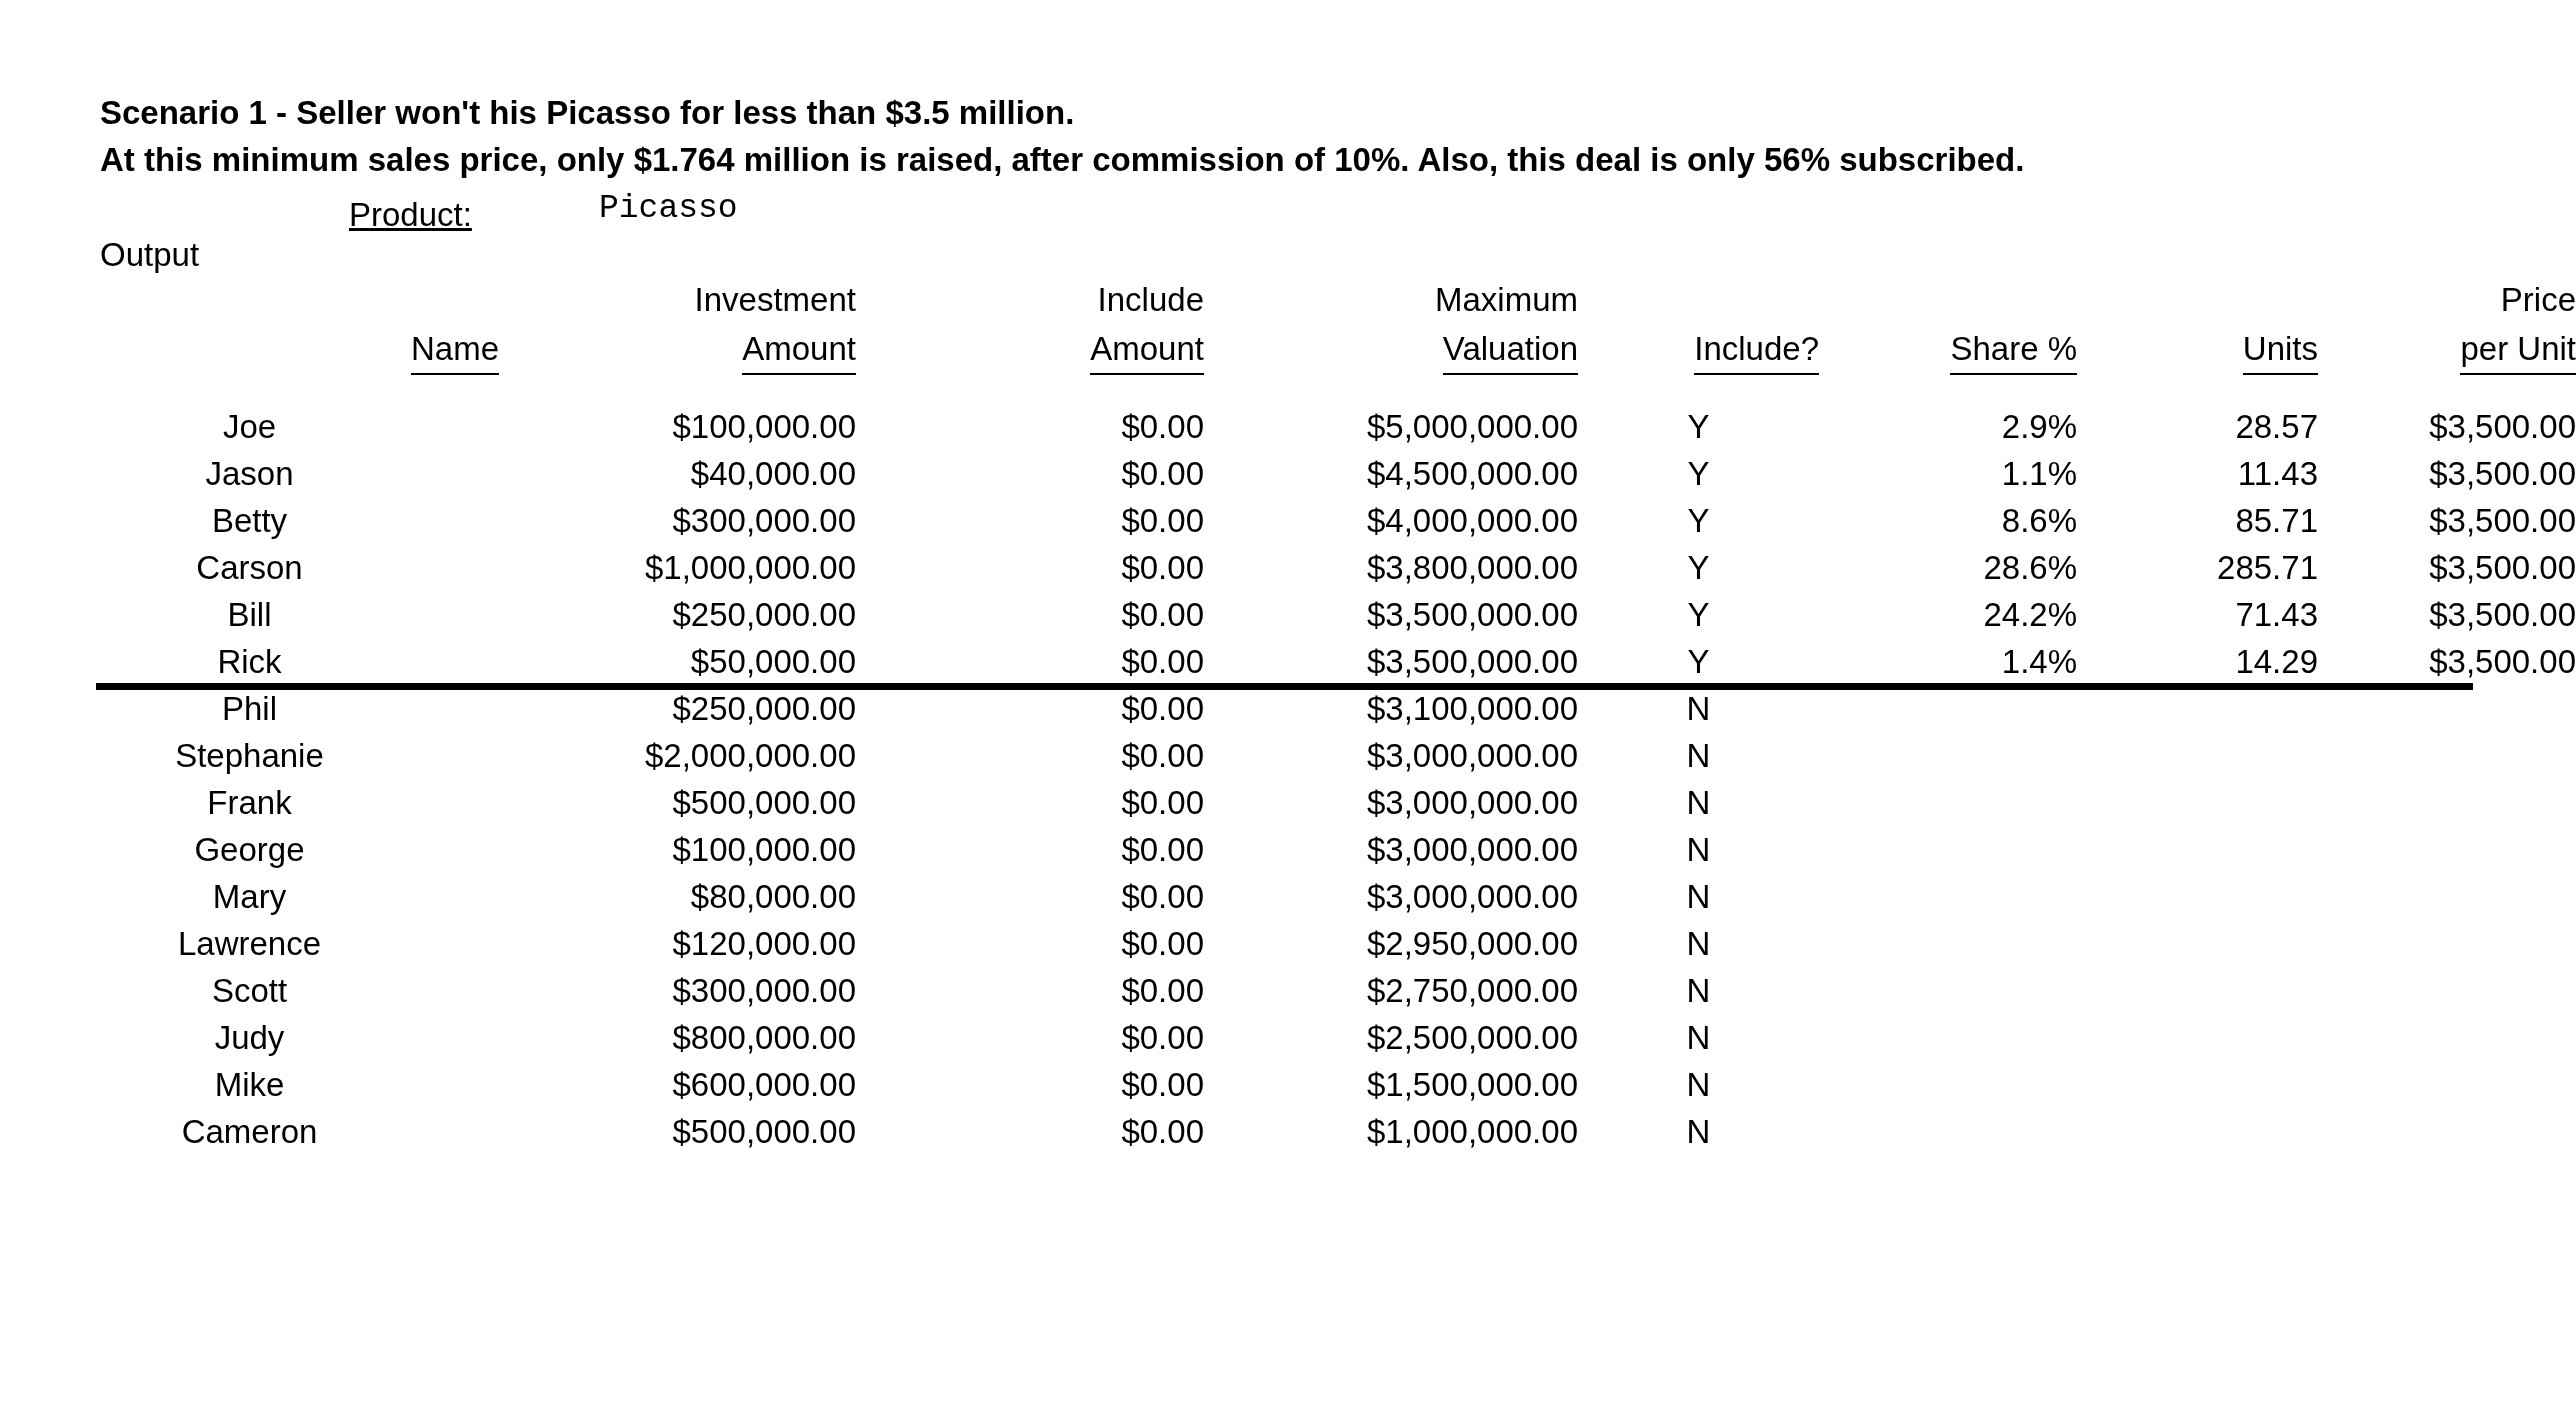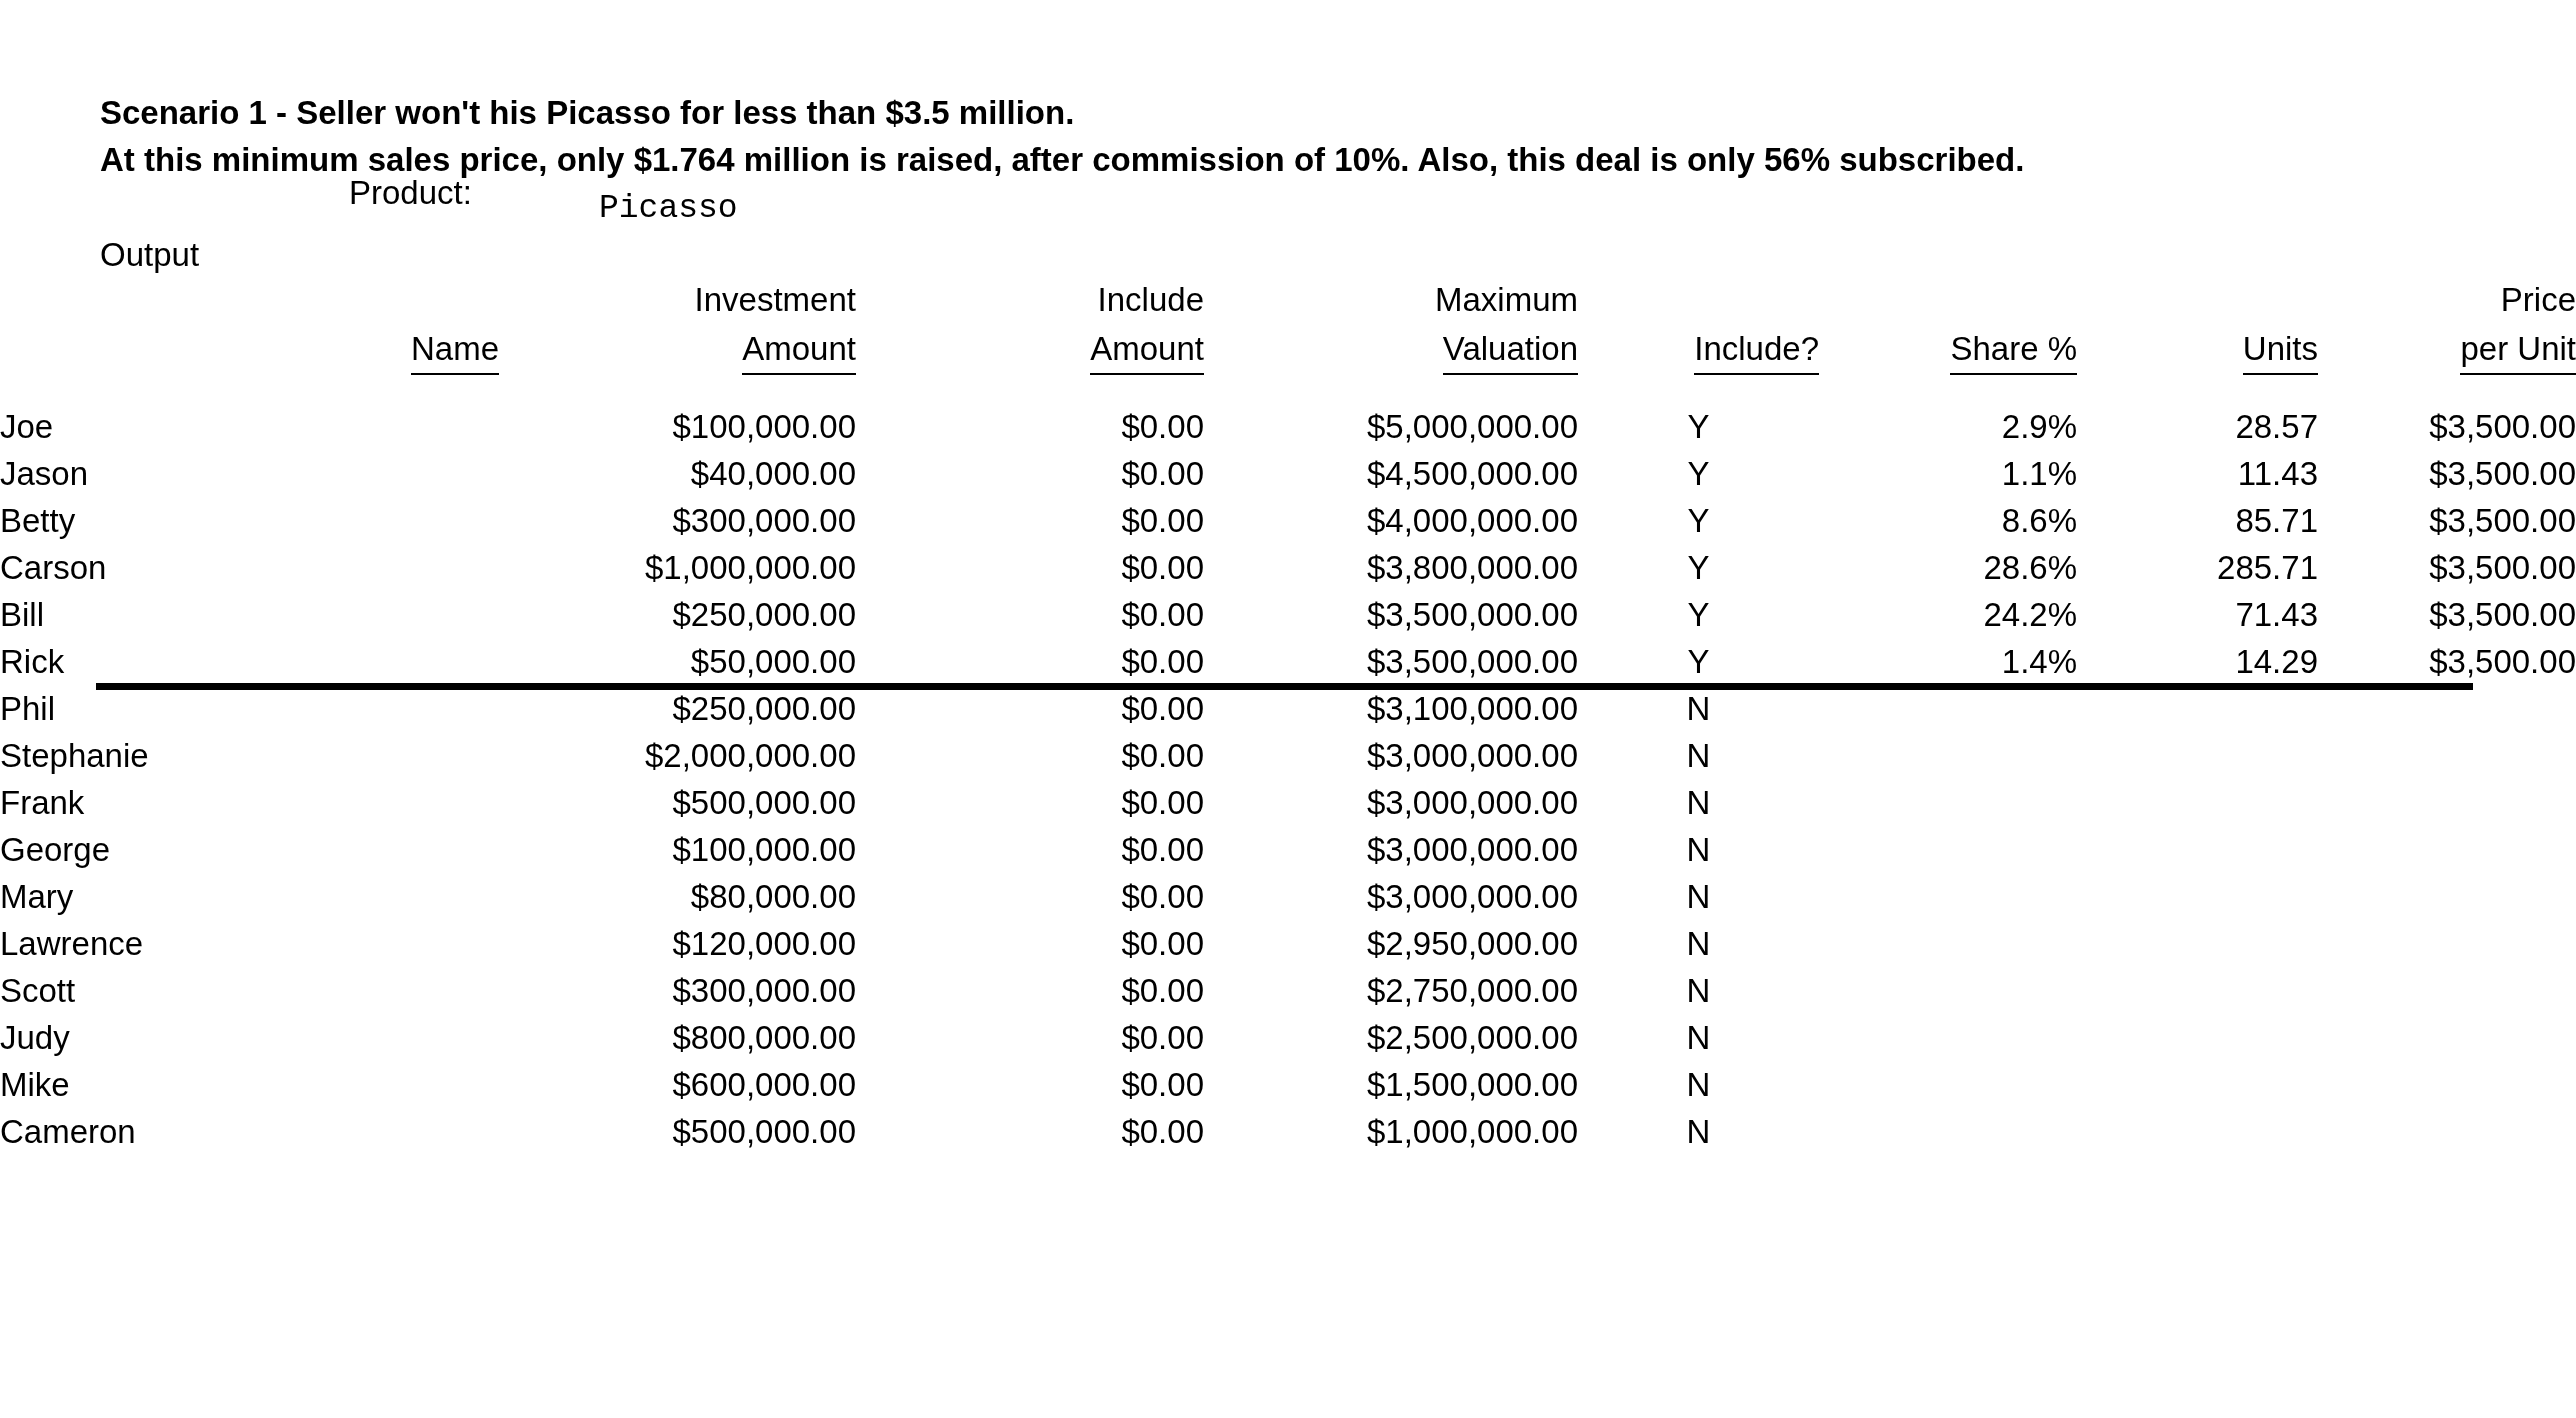--- a/index.html
+++ b/index.html
@@ -32,21 +32,21 @@
   }
   #headline-1 { top: 94px; }
   #headline-2 { top: 141px; }
 
   
   .meta-row {
     position: absolute;
     font-size: 33px;
     white-space: nowrap;
   }
-  #product-label { left: 349px; top: 174px; }
+  #product-label { left: 349px; top: 196px; text-decoration: underline; }
   #product-value { left: 599px; top: 190px; font-family: Liberation Mono, monospace; }
   #output-label  { left: 100px; top: 236px; }
 
   
   #table-wrap {
     position: absolute;
     left: 0px;
     top: 276px;
     width: 2576px;
   }
@@ -77,21 +77,21 @@
   col.c-price { width: 258px; }
 
   
   tr.head-top td { text-align: right; padding-bottom: 1.8px; }
   tr.head-bot td { text-align: right; }
   tr.head-bot td.ul span.hdr {
     border-bottom: 2.7px solid #000;
     padding-bottom: 0.9px;
     display: inline-block;
   }
-  td.name-col   { text-align: left;  padding-left: 100px; }
+  td.name-col   { text-align: center;  padding-left: 100px; }
   td.inv-col    { text-align: right; padding-right: 52px; }
   td.incl-col   { text-align: right; padding-right: 53px; }
   td.val-col    { text-align: right; padding-right: 49px; }
   td.yn-col     { text-align: center; padding-right: 70px; }
   td.share-col  { text-align: right; padding-right: 71px; }
   td.units-col  { text-align: right; padding-right: 52px; }
   td.price-col  { text-align: right; padding-right: 71px; }
 
   tr.spacer-row td { height: 28.5px; line-height: 28.5px; }
   tr.gap-row td { height: 43px; line-height: 43px; }

